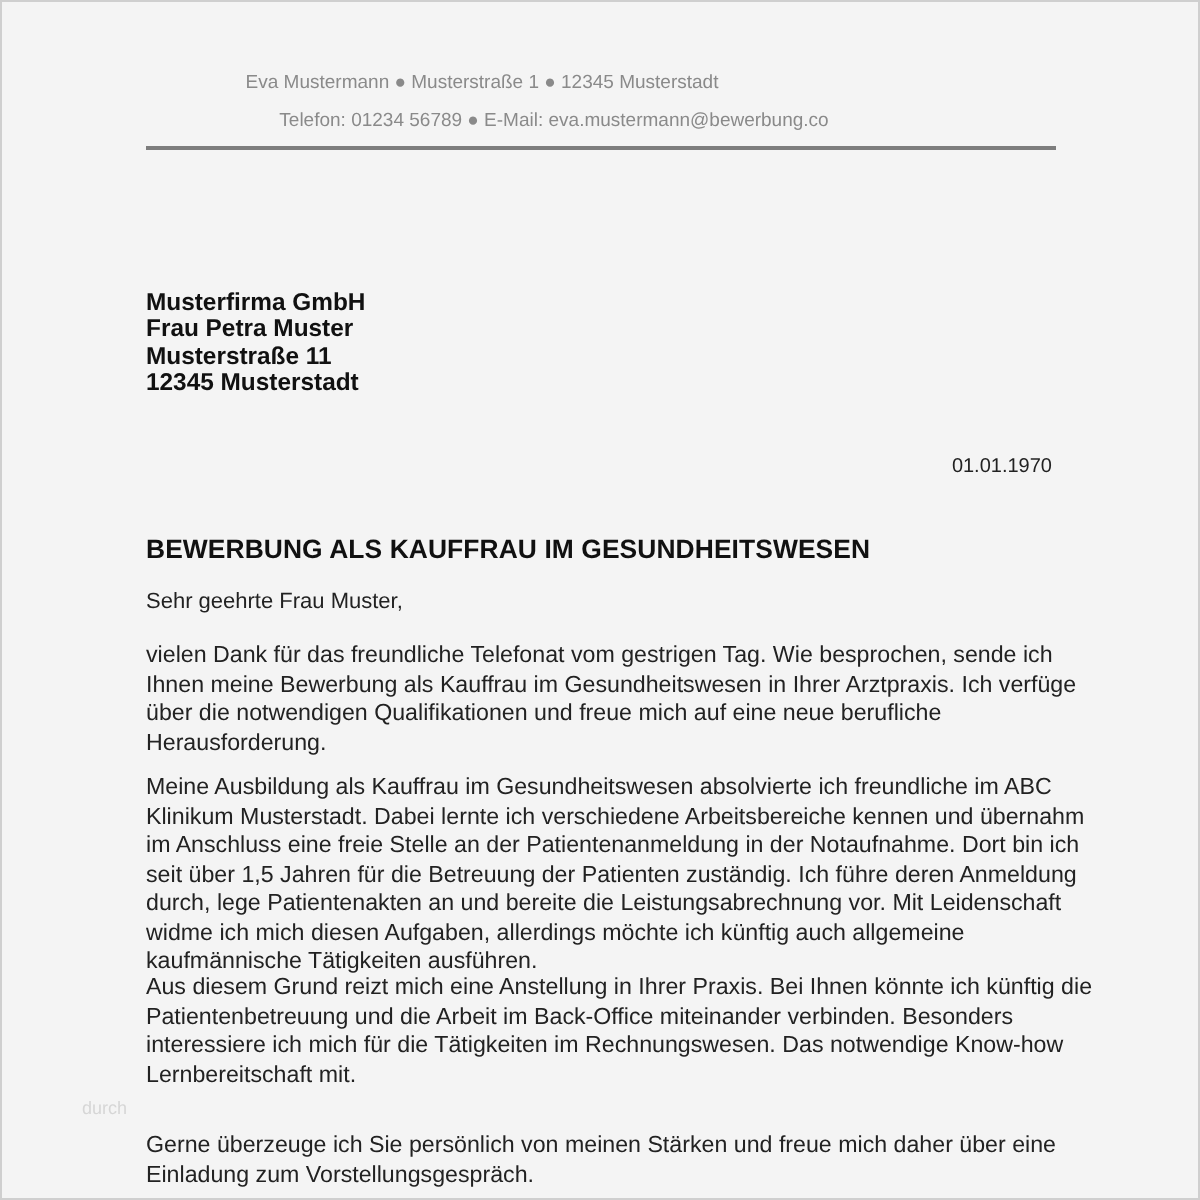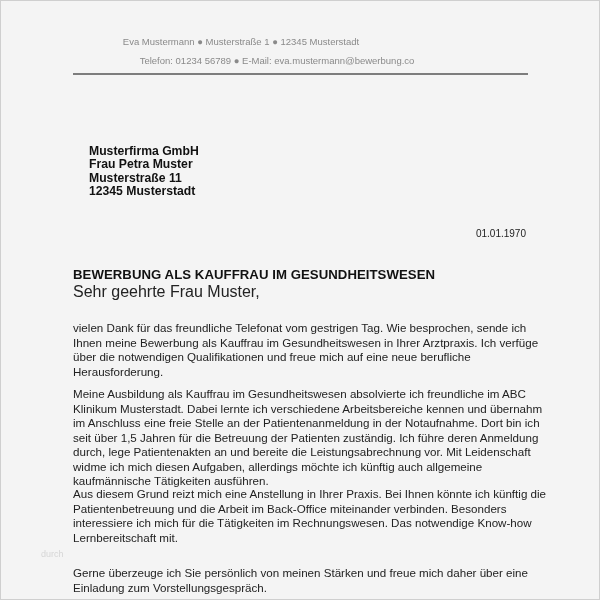--- a/index.html
+++ b/index.html
@@ -38,21 +38,21 @@
     .divider {
       position: absolute;
       left: 72px;
       top: 72px;
       width: 455px;
       height: 2px;
       background: #7d7d7d;
     }
     .recipient {
       position: absolute;
-      left: 88px;
+      left: 72px;
       top: 144px;
       font-size: 12.2px;
       font-weight: bold;
       color: #111;
       line-height: 13.4px;
     }
     .recipient div { white-space: nowrap; }
     .date {
       position: absolute;
       right: 73px;
@@ -66,22 +66,22 @@
       top: 266px;
       font-size: 13.2px;
       font-weight: bold;
       color: #111;
       letter-spacing: 0.05px;
       white-space: nowrap;
     }
     .salutation {
       position: absolute;
       left: 72px;
-      top: 282px;
-      font-size: 16px;
+      top: 294px;
+      font-size: 11px;
       color: #222;
     }
     .para {
       position: absolute;
       left: 72px;
       width: 470px;
       font-size: 11.6px;
       color: #222;
       line-height: 14.5px;
     }

